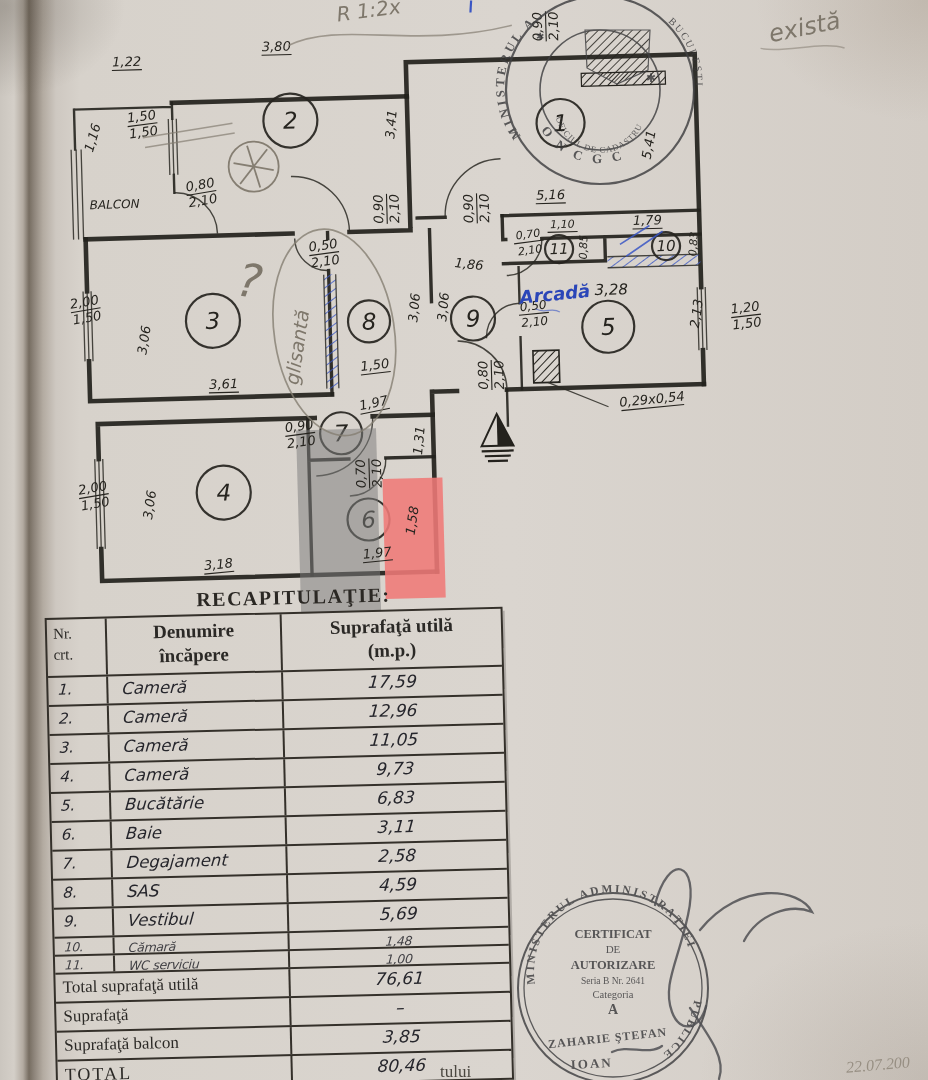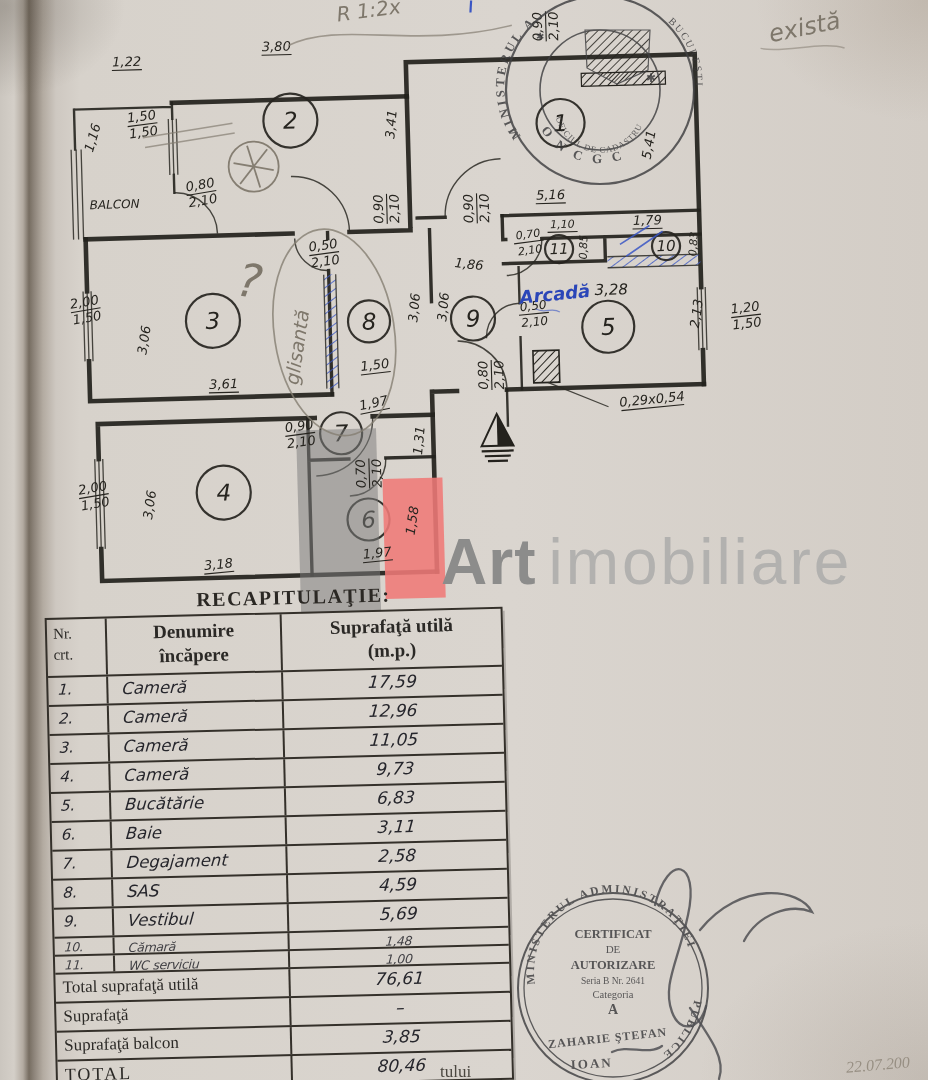--- a/index.html
+++ b/index.html
@@ -506,19 +506,16 @@
             <div class="s-area"><span class="hw">3,85</span></div>
           </div>
           <div class="srow total">
             <div class="s-name">TOTAL</div>
             <div class="s-area"><span class="hw">80,46</span></div>
           </div>
         </div>
     </div>
   </div>
 
-  <div id="watermark">
-    <span class="wb">Art</span><span class="wl">imobiliare</span>
-  </div>
 
   <div id="date-note" class="scrap">22.07.200</div>
   <div id="cut-text" class="scrap">tului</div>
 </div>
 
 </body></html>

